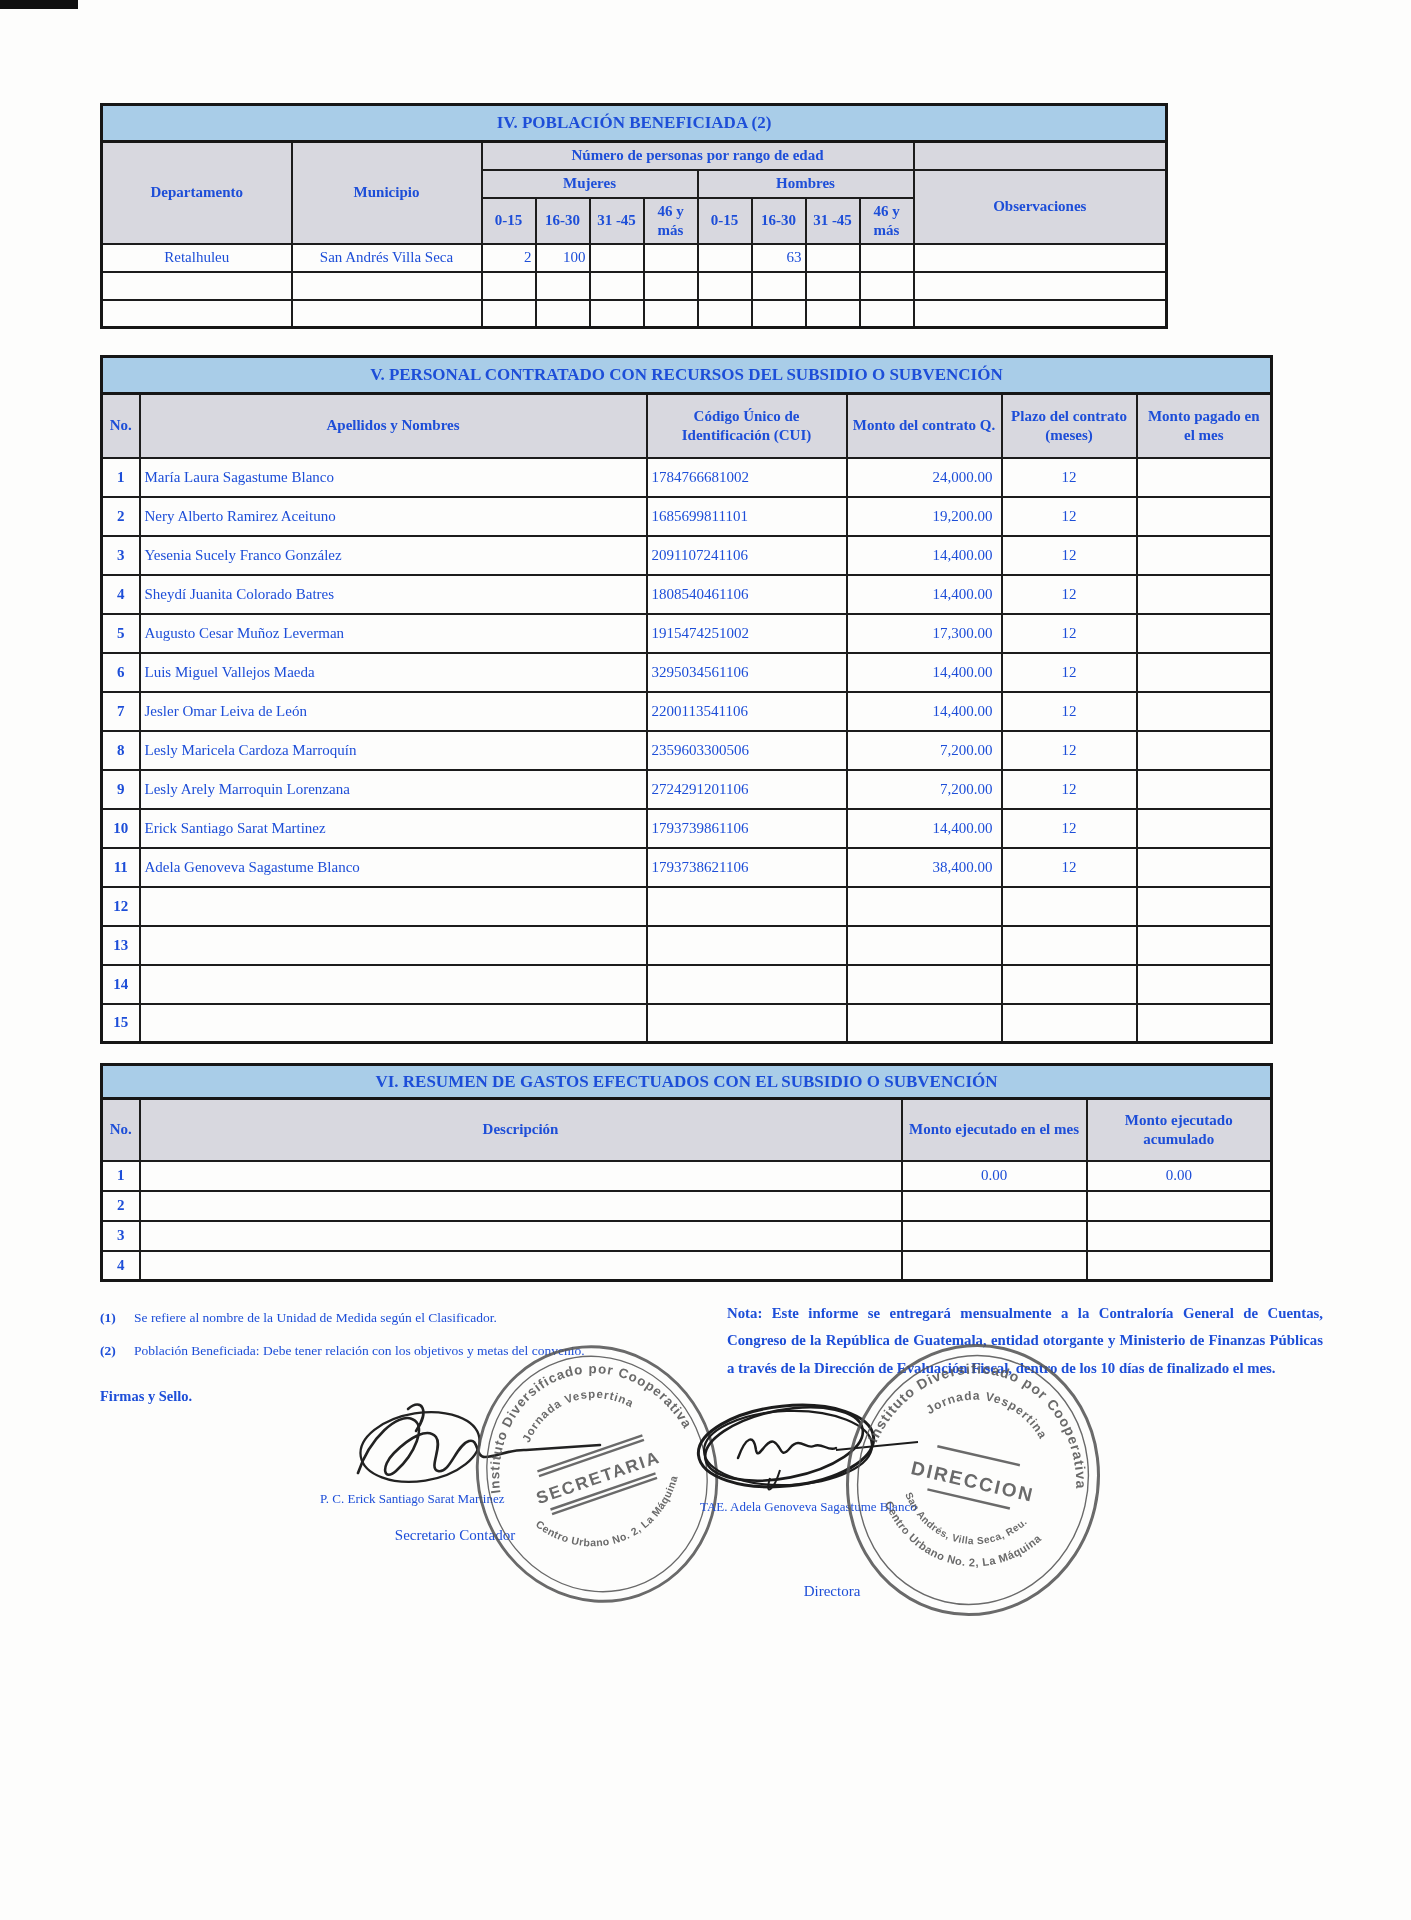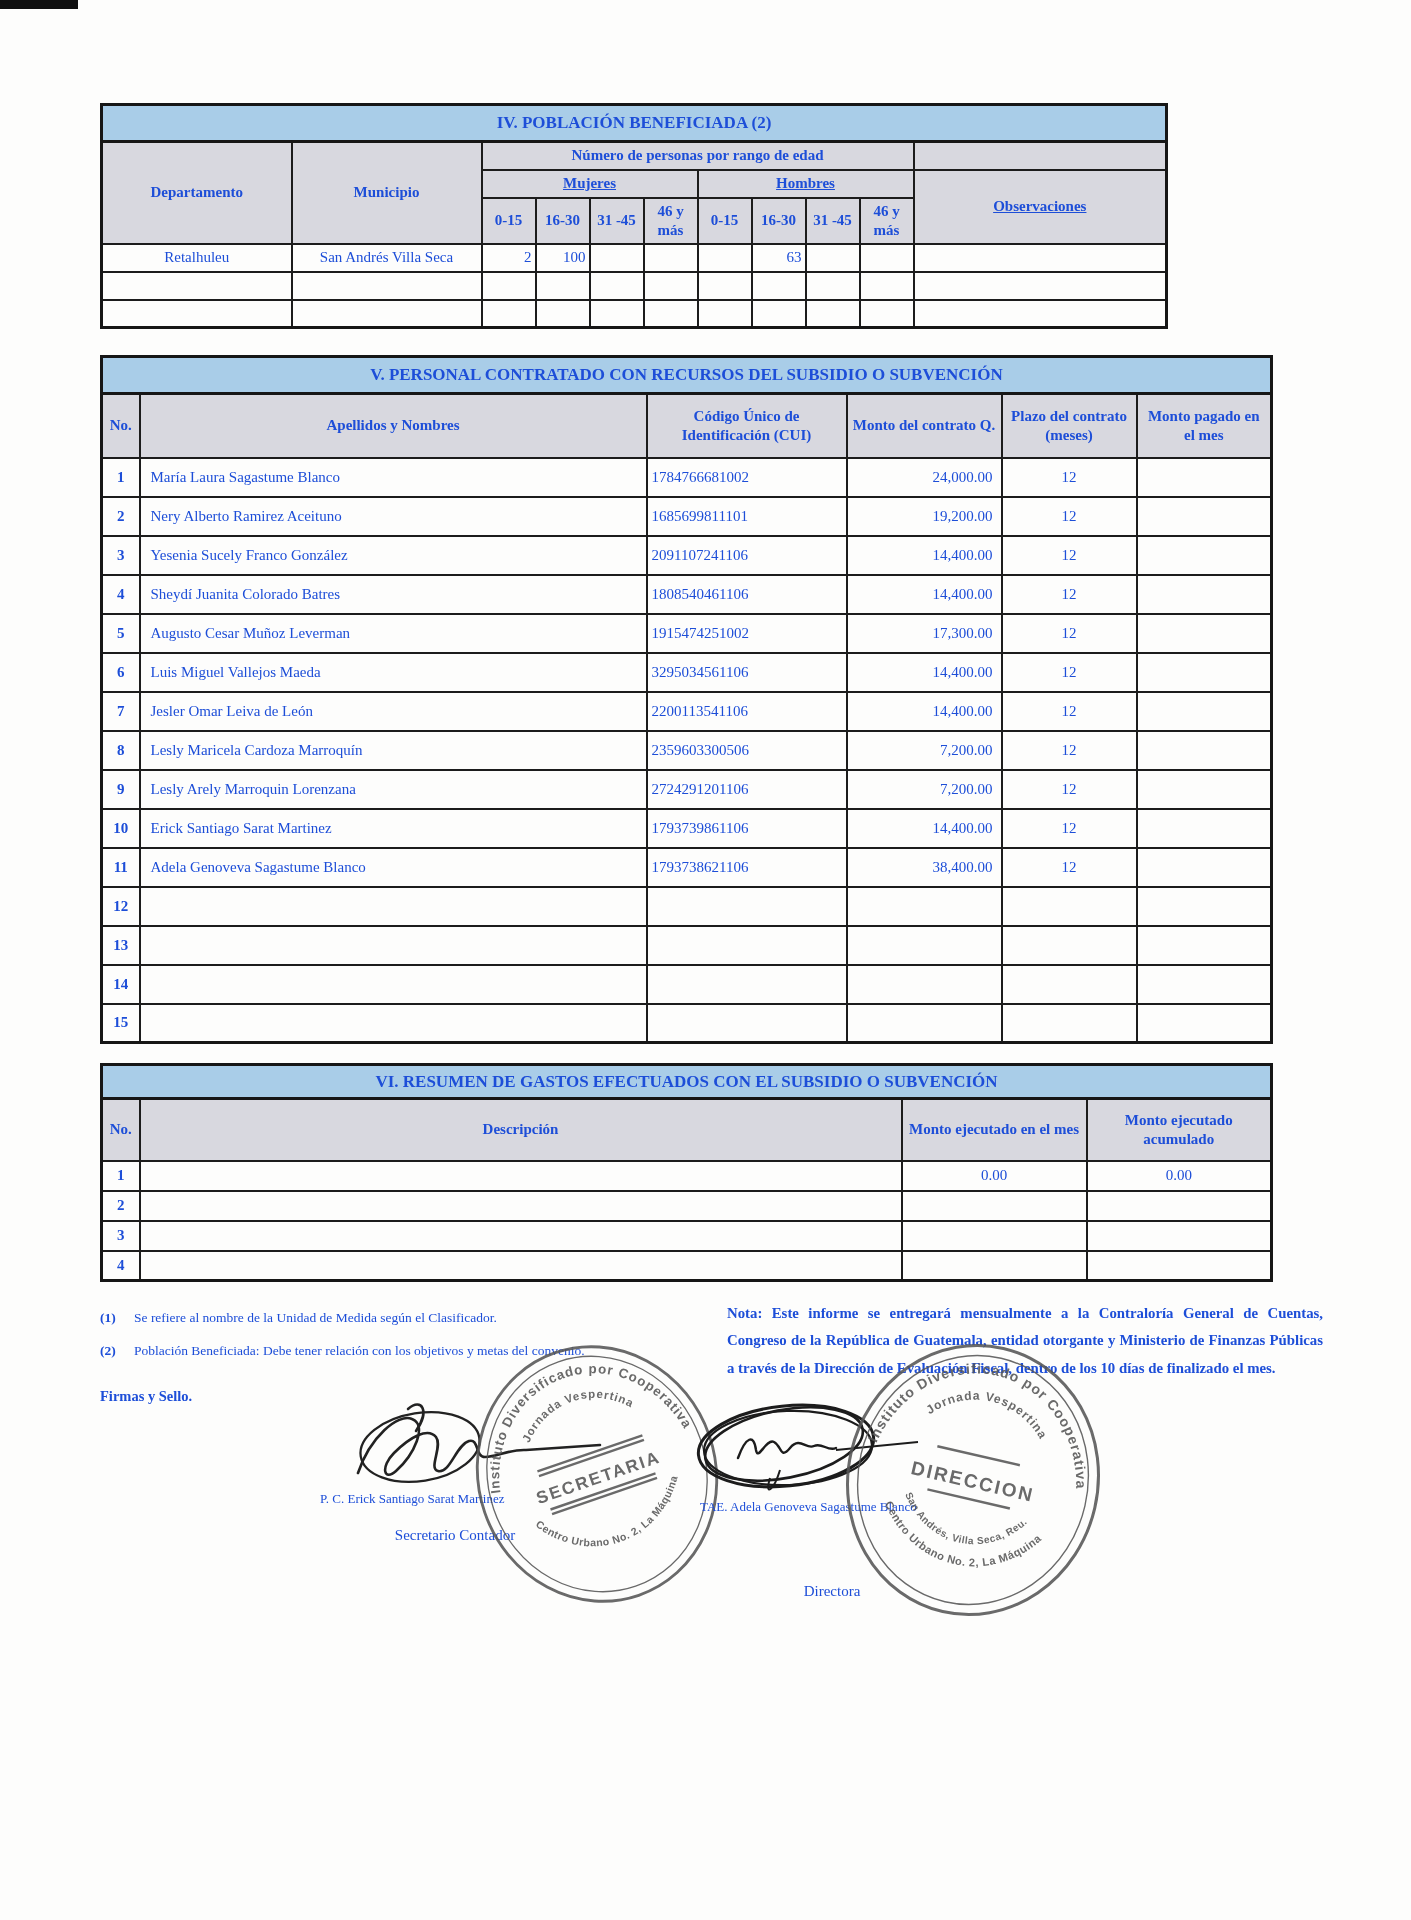--- a/index.html
+++ b/index.html
@@ -8,31 +8,31 @@
         font-family:"Liberation Serif",serif;color:#1d4ed8;overflow:hidden;}
   .corner-mark{position:absolute;left:0;top:0;width:78px;height:9px;background:#101010;}
 
   table{border-collapse:collapse;table-layout:fixed;position:absolute;border:3px solid #161616;}
   td{border:2px solid #1c1c1c;padding:0 4px;font-size:15px;overflow:hidden;vertical-align:middle;}
   .band{background:#a9cde8;text-align:center;font-weight:bold;font-size:17px;height:37px;border-bottom:3px solid #161616;}
   .hdr{background:#d8d8df;text-align:center;font-weight:bold;font-size:15px;line-height:1.25;}
 
   .t4{left:100px;top:103px;width:1065px;}
   .t4 .rowA td{height:28px;}
-  .t4 .rowB td{height:28px;text-decoration:underline;}
+  .t4 .rowB td{height:28px;}
   .t4 .rowC td{height:46px;}
   .t4 tbody tr{height:28px;}
   .t4 td.val{text-align:right;padding-right:3px;}
   .t4 td.ctr{text-align:center;}
 
   .t5{left:100px;top:355px;width:1170px;}
   .t5 .hrow td{height:64px;}
   .t5 tbody tr{height:39px;}
   .t5 td.no{text-align:center;font-weight:bold;}
-  .t5 td.name{text-align:left;padding-left:10px;}
+  .t5 td.name{text-align:left;padding-left:4px;}
   .t5 td.cui{text-align:left;}
   .t5 td.money{text-align:right;padding-right:8px;}
   .t5 td.ctr{text-align:center;}
 
   .t6{left:100px;top:1063px;width:1170px;}
   .t6 .band{height:34px;}
   .t6 .hrow td{height:62px;}
   .t6 tbody tr{height:30px;}
   .t6 td.no{text-align:center;font-weight:bold;}
   .t6 td.ctr{text-align:center;}

